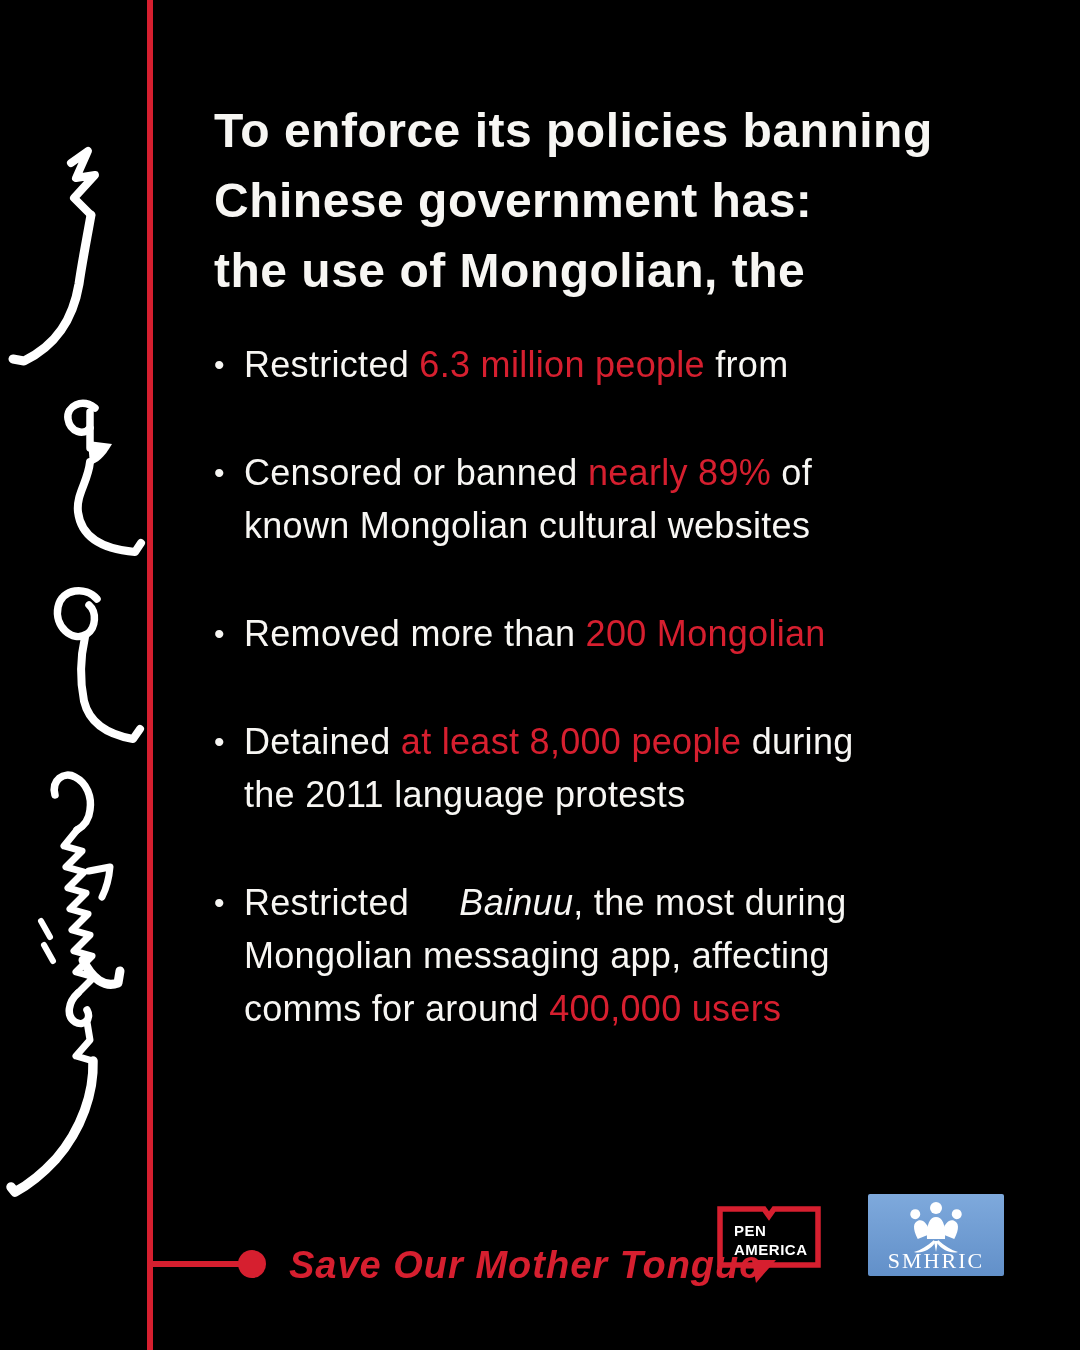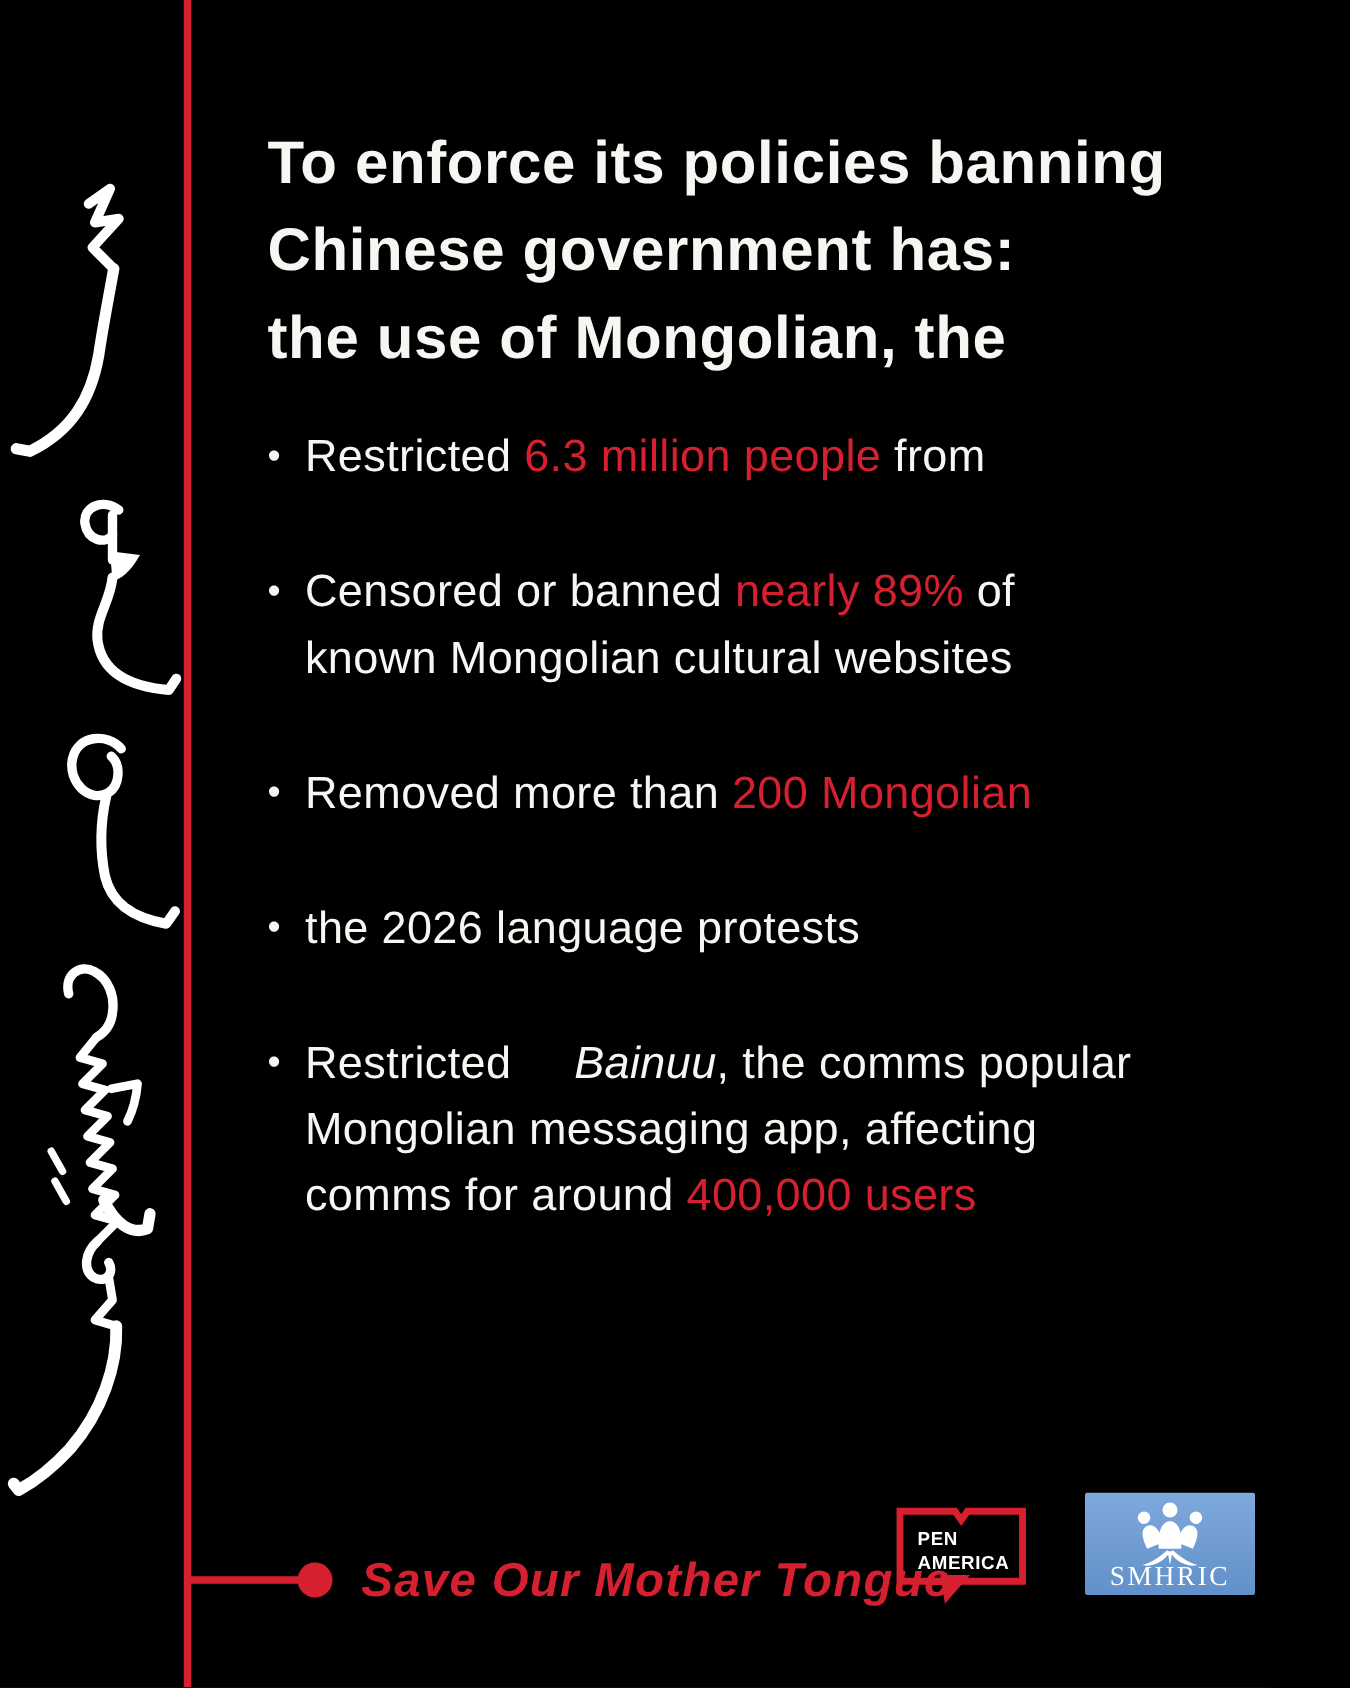--- a/index.html
+++ b/index.html
@@ -94,27 +94,28 @@
         </div>
         <div class="bullet-item">
           <span class="bullet-marker">•</span>
           <div class="bullet-body">
             <div class="bullet-line"><span class="seg-n">Removed more than </span><span class="seg-r">200 Mongolian</span></div>
           </div>
         </div>
         <div class="bullet-item">
           <span class="bullet-marker">•</span>
           <div class="bullet-body">
-            <div class="bullet-line"><span class="seg-n">the 2026 language protests</span></div>
+            <div class="bullet-line"><span class="seg-n">Detained </span><span class="seg-r">at least 8,000 people</span><span class="seg-n"> during</span></div>
+            <div class="bullet-line"><span class="seg-n">the 2011 language protests</span></div>
           </div>
         </div>
         <div class="bullet-item">
           <span class="bullet-marker">•</span>
           <div class="bullet-body">
-            <div class="bullet-line"><span class="seg-n">Restricted </span><span class="seg-i">Bainuu</span><span class="seg-n">, the comms popular</span></div>
+            <div class="bullet-line"><span class="seg-n">Restricted </span><span class="seg-i">Bainuu</span><span class="seg-n">, the most during</span></div>
             <div class="bullet-line"><span class="seg-n">Mongolian messaging app, affecting</span></div>
             <div class="bullet-line"><span class="seg-n">comms for around </span><span class="seg-r">400,000 users</span></div>
           </div>
         </div>
       </div>
   </div>
 
   <div class="footer-connector"></div>
   <div class="footer-dot"></div>
   <div class="tagline">Save Our Mother Tongue</div>

